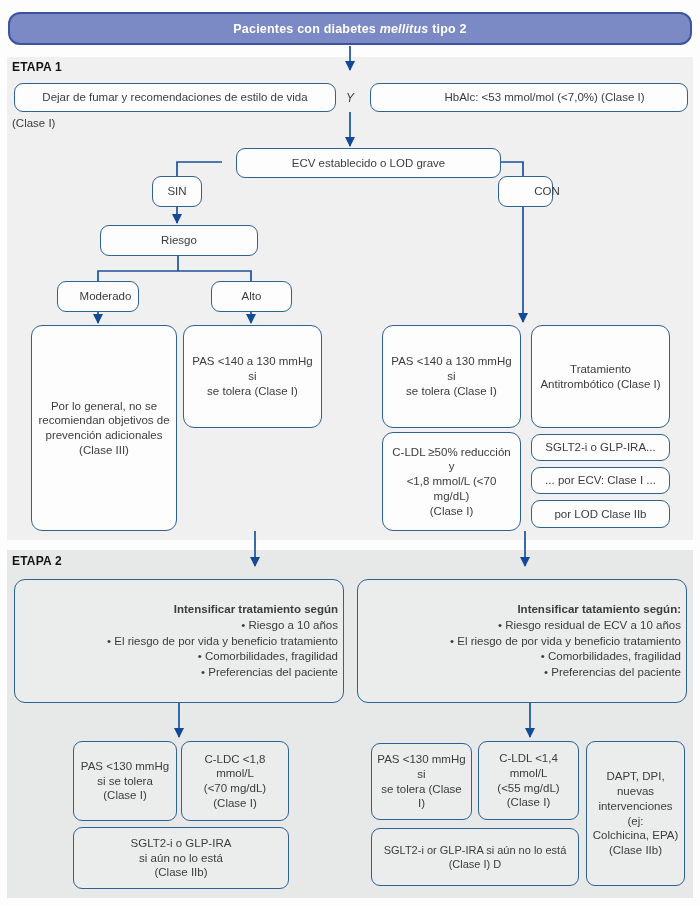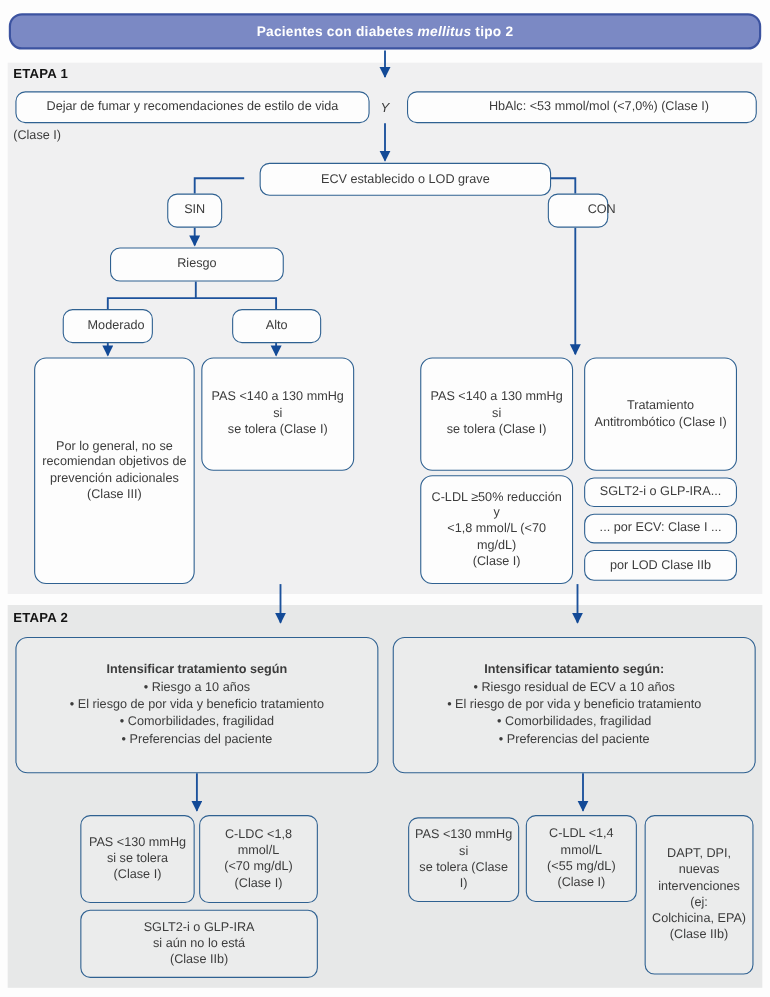--- a/index.html
+++ b/index.html
@@ -19,21 +19,21 @@
      text-align:center;background:#fdfdfd;font-size:11.5px;line-height:1.28;padding:2px 5px;
      white-space:pre-line;color:var(--text);}
   .big{border-radius:11px;}
   .g{background:#ebecec;}
   .hdr{position:absolute;left:8px;top:12px;width:684px;height:33px;box-sizing:border-box;
        background:var(--header_fill);border:2px solid var(--header_border);border-radius:12px;
        display:flex;align-items:center;justify-content:center;color:#fff;font-size:12.5px;
        font-weight:bold;letter-spacing:.2px;}
   .note{position:absolute;font-size:11.5px;color:var(--text);}
   .yconn{position:absolute;font-size:12px;font-style:italic;color:var(--text);}
-  .bullets{display:flex;flex-direction:column;align-items:center;justify-content:center;gap:1px;}
+  .bullets{display:flex;flex-direction:column;align-items:flex-end;justify-content:center;gap:1px;}
   .btitle{font-weight:bold;}
   svg.cn{position:absolute;left:0;top:0;pointer-events:none;}
   svg.cn line, svg.cn polyline{stroke:var(--line);stroke-width:1.7;fill:none;}
   #ah path{fill:var(--arrow);}
 </style>
 </head>
 <body>
 
 <div id="page">
 
@@ -130,14 +130,16 @@
 
   <div class="b g" style="left:371px;top:743px;width:101px;height:77px;text-align:center;">PAS &lt;130 mmHg si
 se tolera (Clase I)</div>
   <div class="b g" style="left:478px;top:741px;width:101px;height:79px;">C-LDL &lt;1,4 mmol/L
 (&lt;55 mg/dL)
 (Clase I)</div>
   <div class="b g" style="left:586px;top:741px;width:99px;height:145px;">DAPT, DPI, nuevas
 intervenciones (ej:
 Colchicina, EPA)
 (Clase IIb)</div>
+  <div class="b g" style="left:371px;top:828px;width:208px;height:58px;font-size:11px;">SGLT2-i or GLP-IRA si aún no lo está
+(Clase I) D</div>
 
 </div>
 
 </body></html>

